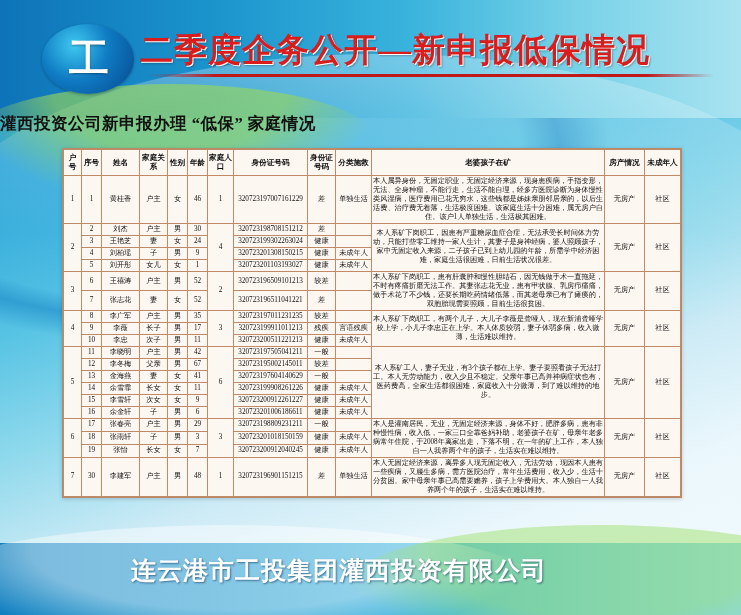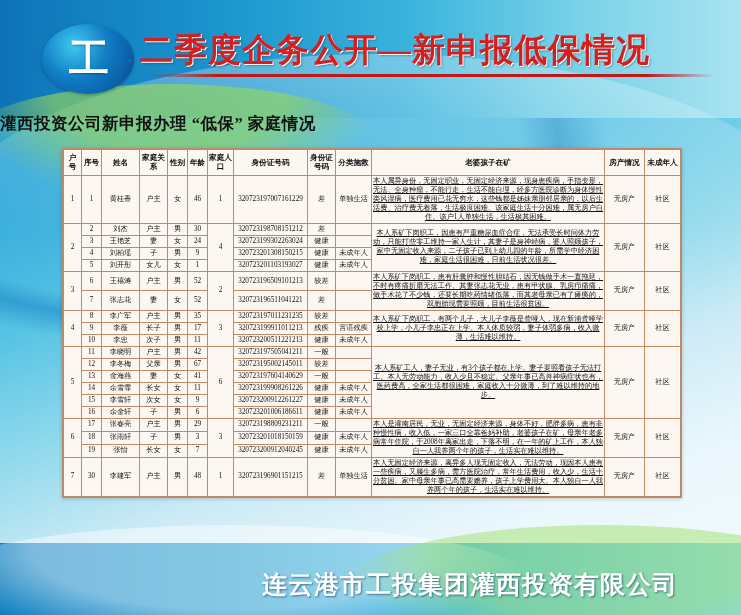--- a/index.html
+++ b/index.html
@@ -173,41 +173,40 @@
     font-weight: bold;
     font-size: 7.6px;
     background: #fdf7f2;
     padding: 3px 1px;
   }
   td.desc {
     text-align: left;
     padding: 2px 3px;
     line-height: 1.32;
     font-size: 7px;
-    text-decoration: underline;
   }
   .c-no { width: 18px; }
   .c-seq { width: 20px; }
   .c-name { width: 38px; }
   .c-rel { width: 28px; }
   .c-sex { width: 20px; }
   .c-age { width: 20px; }
   .c-pop { width: 26px; }
   .c-id { width: 74px; }
   .c-health { width: 28px; }
   .c-aid { width: 36px; }
   .c-desc { width: auto; }
   .c-house { width: 40px; }
   .c-unit { width: 36px; }
 
   .footer {
     position: absolute;
-    left: 0; bottom: 14px;
+    left: 0; bottom: 28px;
     width: 678px;
-    text-align: right;
+    text-align: center;
     font-family: "Liberation Serif", serif;
     font-weight: bold;
     font-size: 25px;
     color: #ffffff;
     text-shadow: 1px 1px 2px rgba(0,40,80,0.55);
     letter-spacing: 1px;
   }
 </style>
 </head>
 <body>

